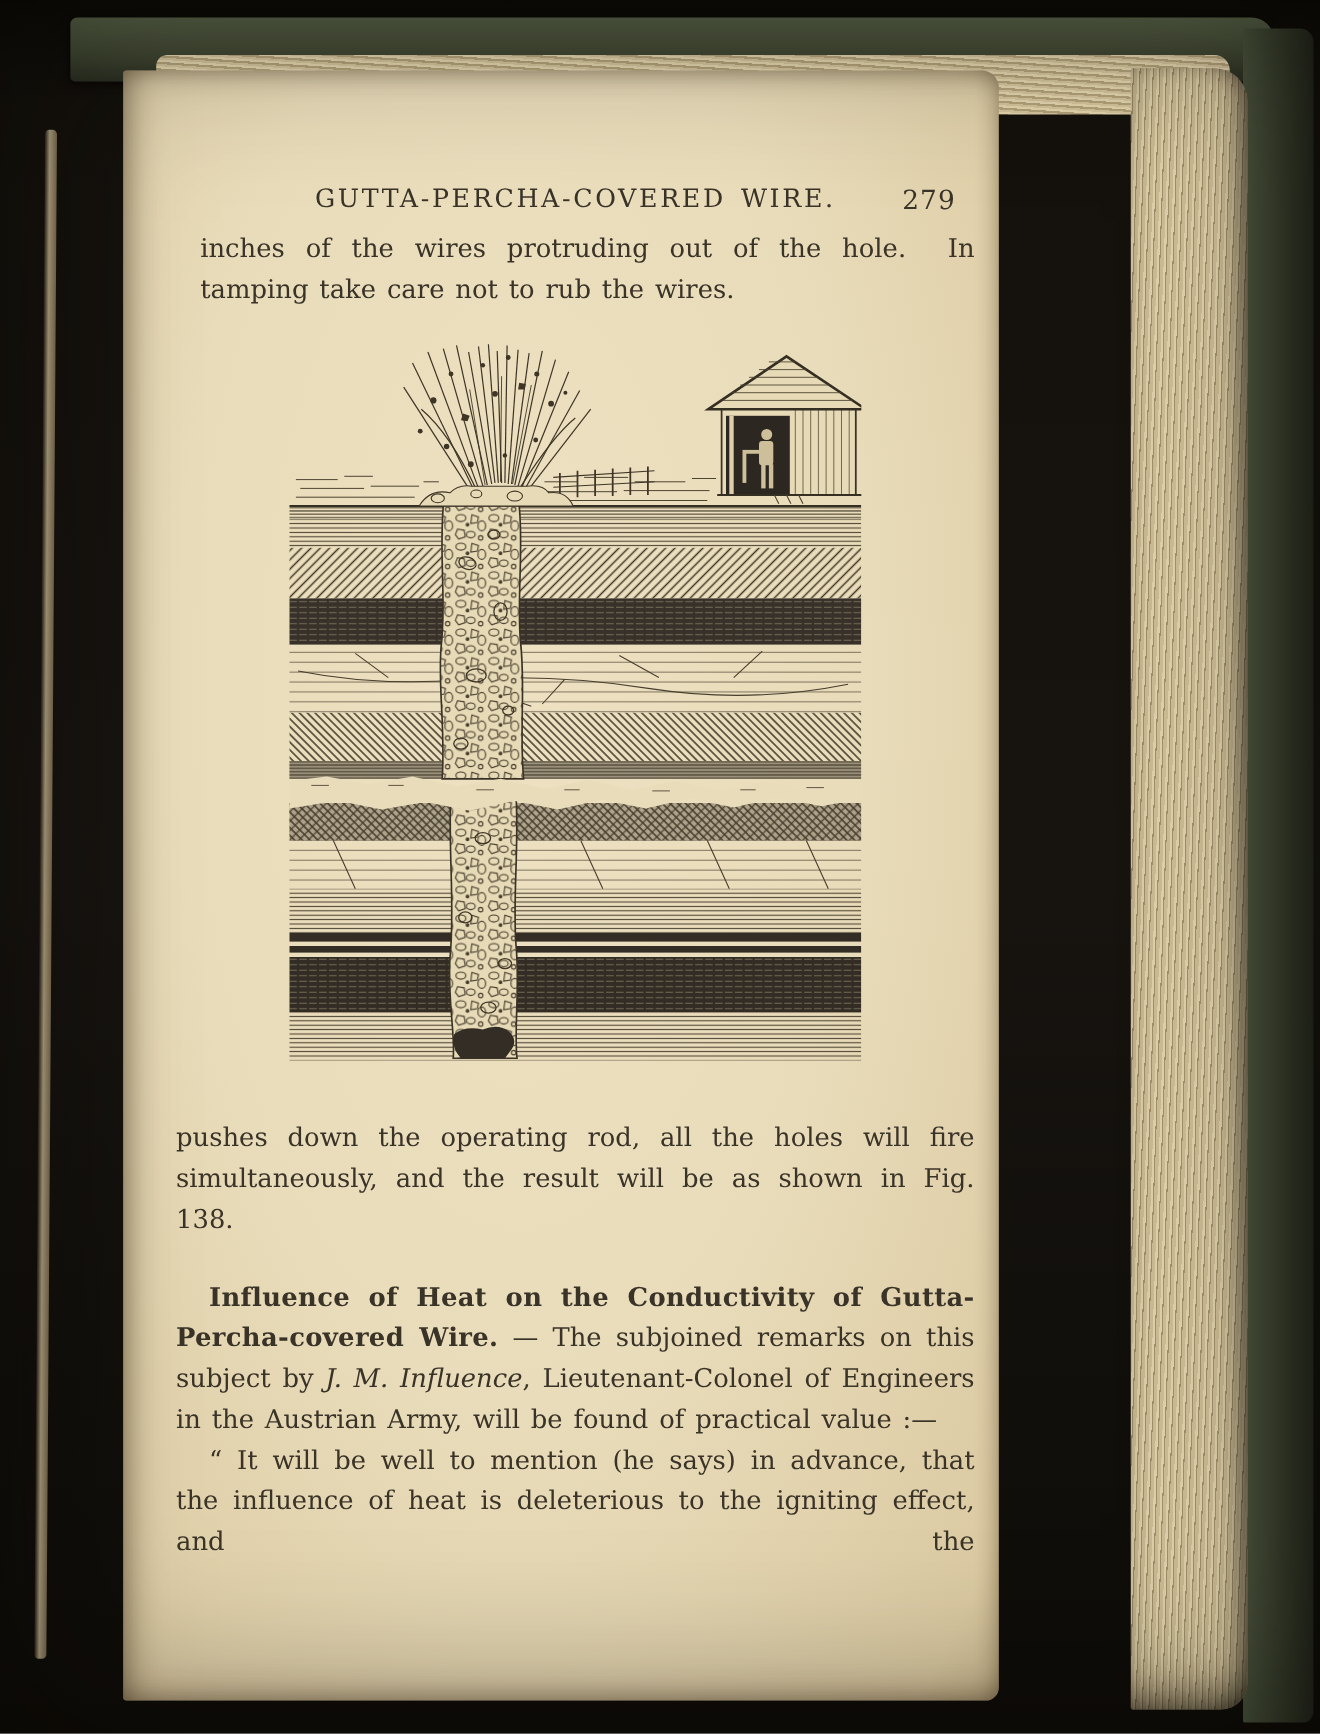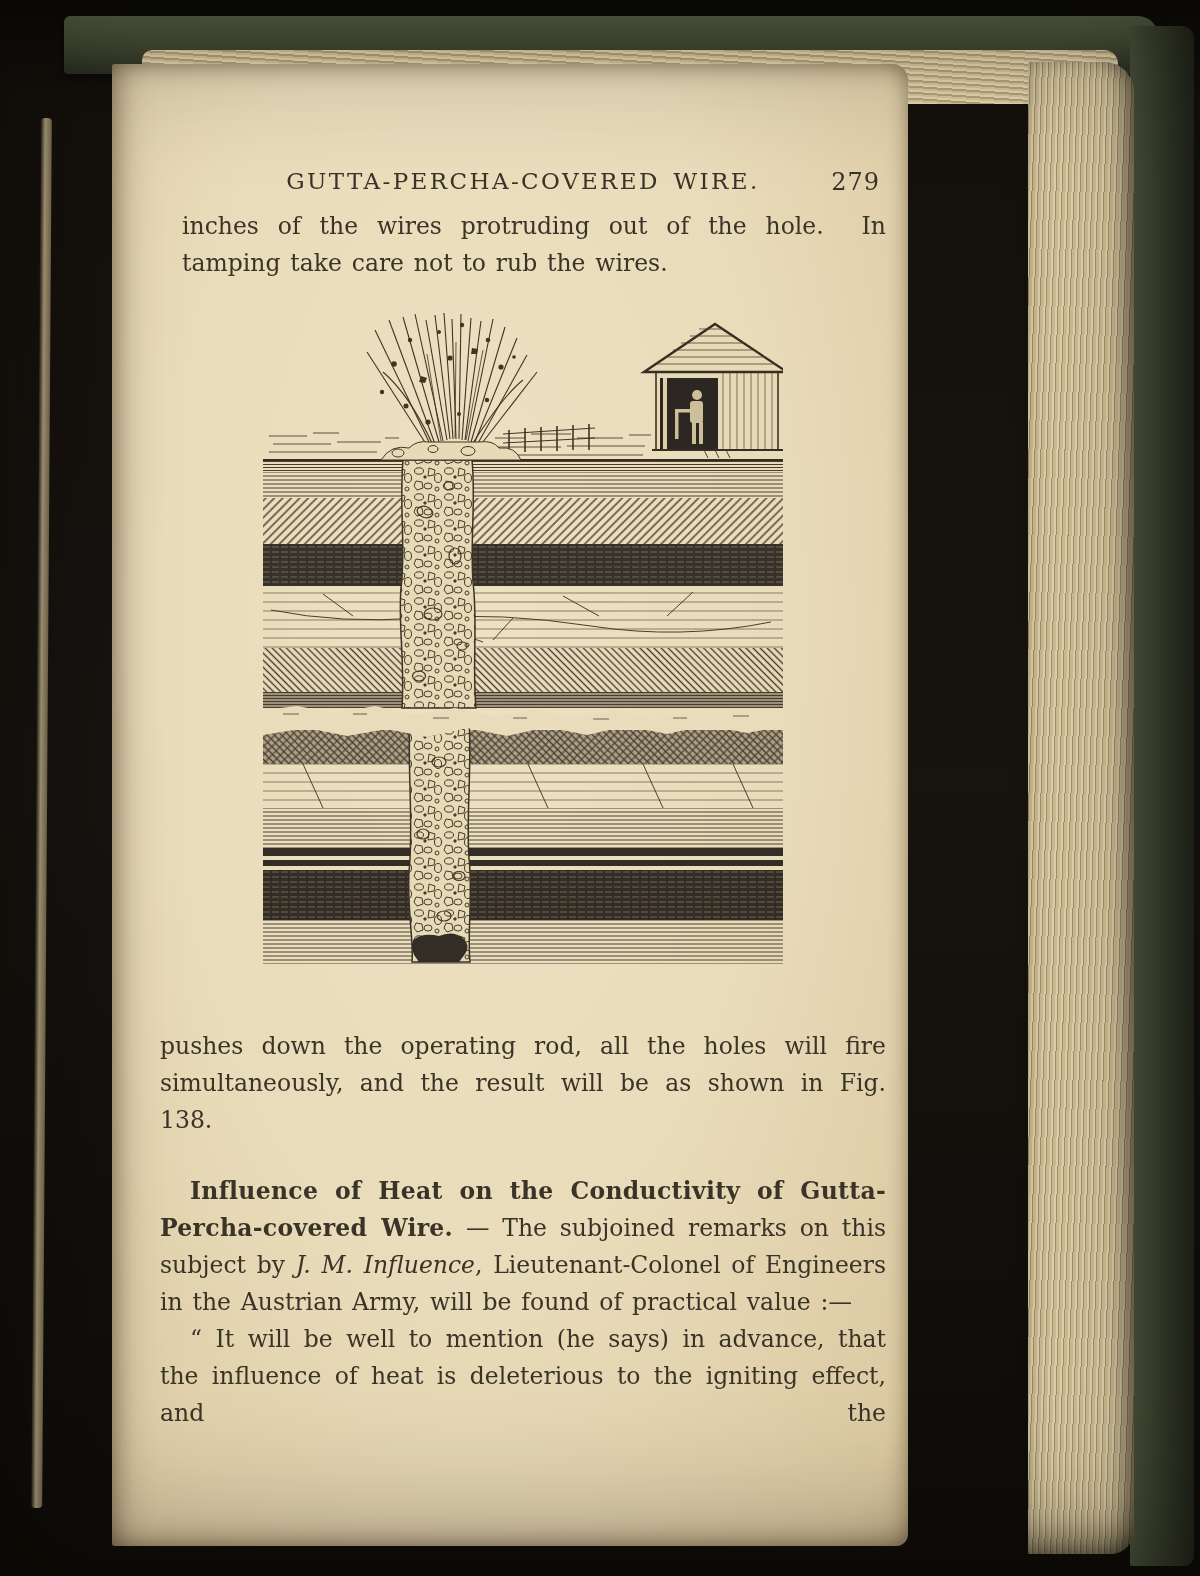--- a/index.html
+++ b/index.html
@@ -43,29 +43,29 @@
                inset -10px 0 22px -12px rgba(70,52,28,.4),
                inset 0 -14px 30px -14px rgba(70,52,28,.45),
                inset 0 16px 26px -16px rgba(70,52,28,.4);
   }
   .content{position:absolute;left:48px;top:0;width:726px;color:#3a3328;}
   .runhead{
     position:relative;margin-top:104px;height:32px;
     display:flex;justify-content:center;align-items:baseline;
     font-size:23px;letter-spacing:2.4px;word-spacing:4px;
   }
-  .rh-page{position:absolute;right:6px;top:0;letter-spacing:1px;font-size:24px;}
+  .rh-page{position:absolute;right:17px;top:0;letter-spacing:1px;font-size:24px;}
   p.body{
     margin:0;font-size:23.5px;line-height:37px;text-align:justify;
     word-spacing:.1em;
   }
   p.p-first{margin-top:8px;margin-left:22px;}
   p.indent{text-indent:30px;}
   p.justify-last{text-align-last:justify;}
-  p.after-figure{margin-top:56px;}
+  p.after-figure{margin-top:44px;}
   p.section{margin-top:34px;}
   p.section b{font-weight:700;letter-spacing:.3px;}
   figure.engraving{margin:28px auto 0;width:520px;text-align:center;}
   figure.engraving svg{display:block;}
   figcaption.caption{
     margin-top:16px;font-size:18px;letter-spacing:1.6px;word-spacing:3px;color:#3a3328;
   }
   .vignette{
     position:absolute;inset:0;pointer-events:none;
     box-shadow:inset 0 0 150px 20px rgba(8,6,3,.4);

